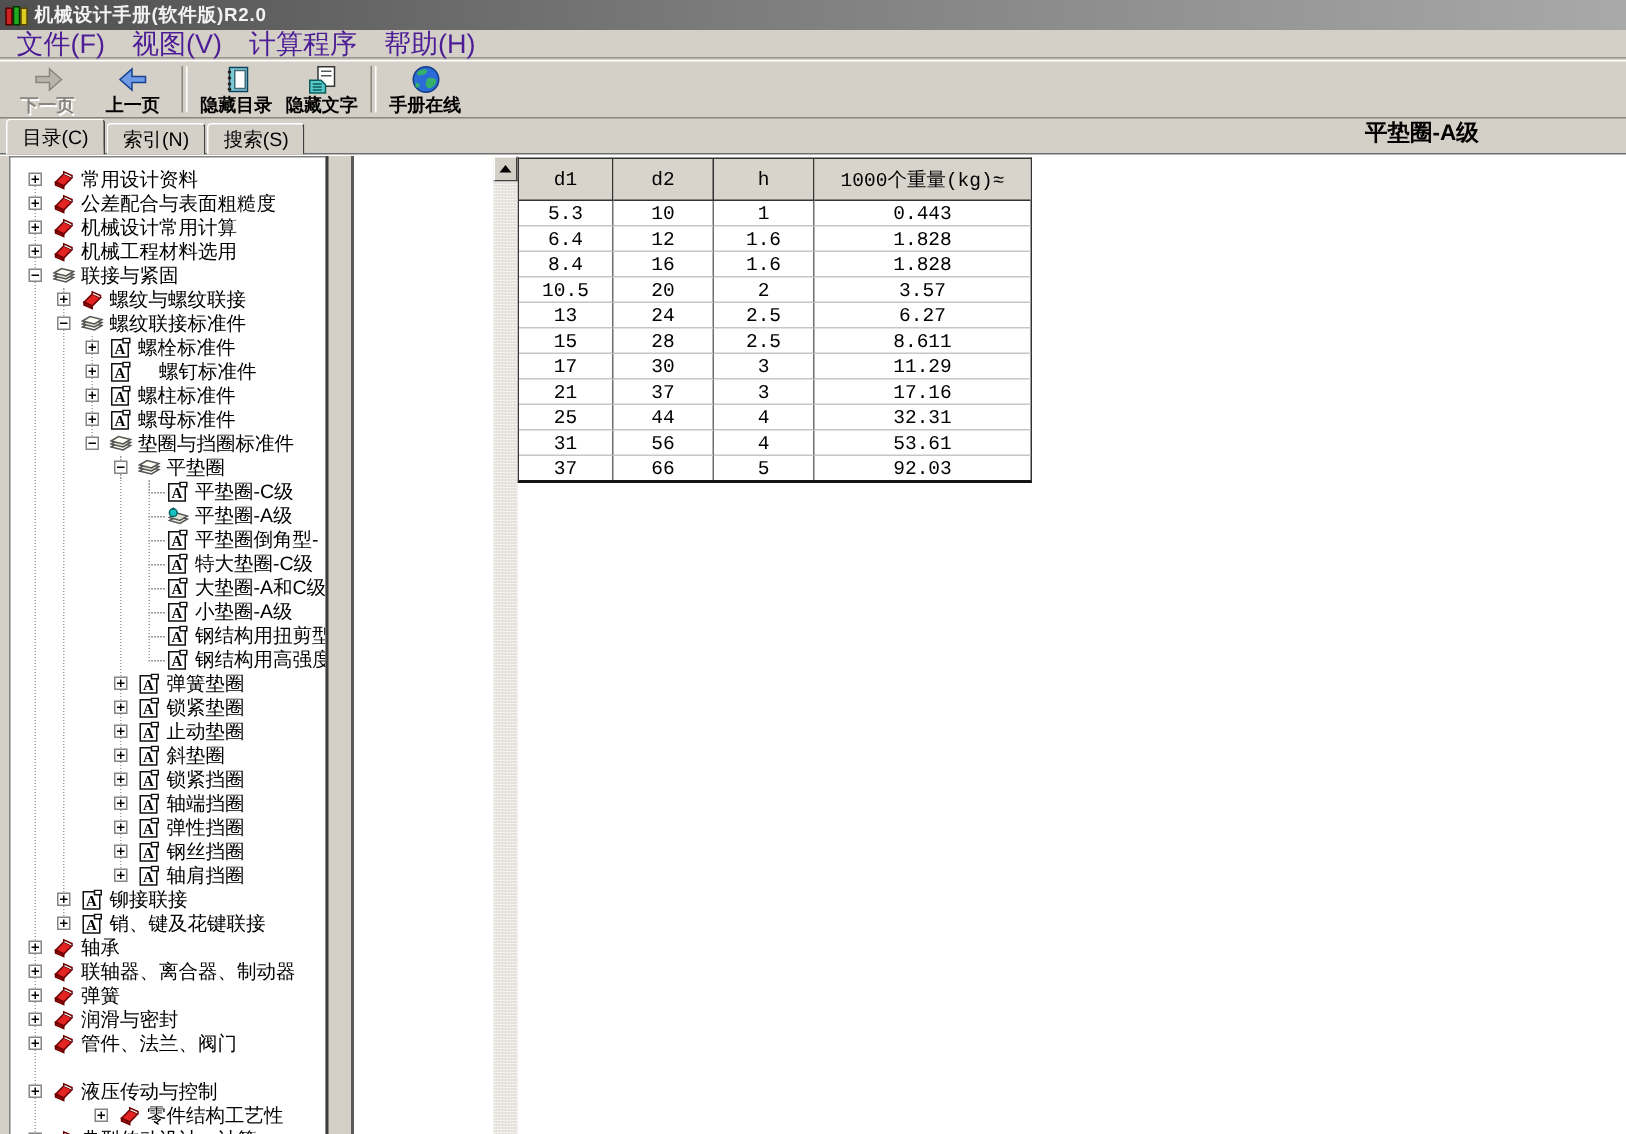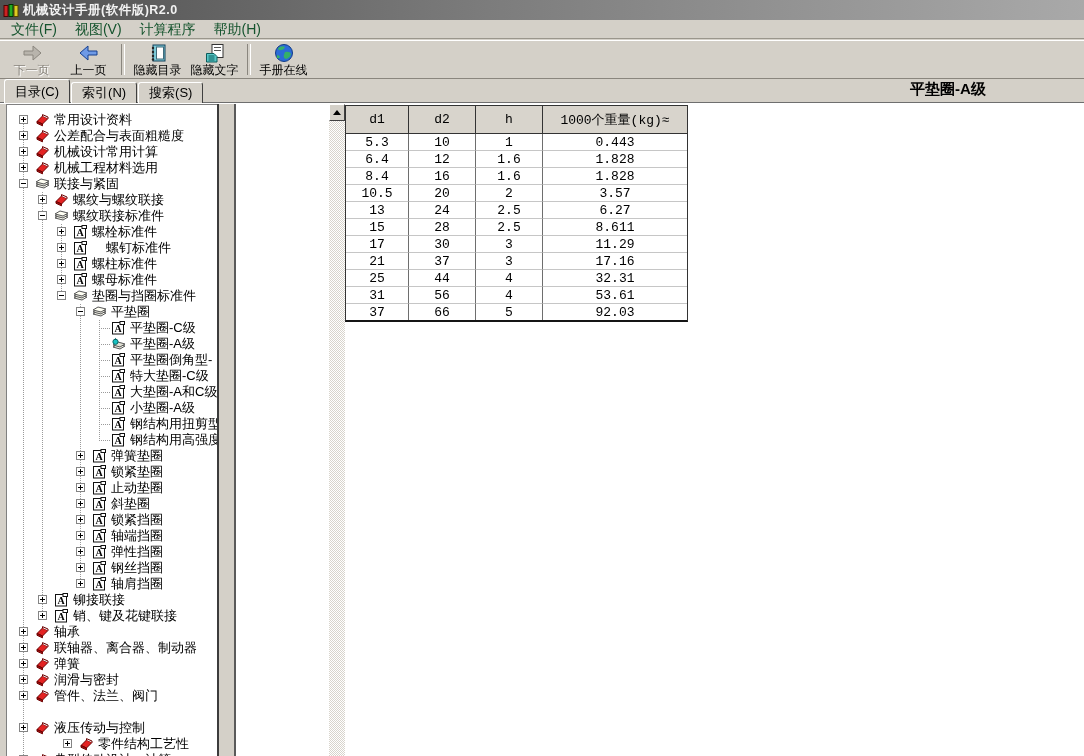--- a/index.html
+++ b/index.html
@@ -19,34 +19,34 @@
   }
   .titlebar .title-text{color:#f2f2f2;font-weight:bold;font-size:12.5px;letter-spacing:0.5px;}
   .app-icon{display:inline-flex;width:16px;height:15px;}
 
   
   .menubar{
     position:absolute;left:0;top:20px;width:1084px;height:19px;
     background:#d4d0c8;display:flex;align-items:center;
     border-bottom:1px solid #9a968c;box-sizing:border-box;padding-left:2px;
   }
-  .menu-item{font-size:14px;color:#14532d;padding:0 9px;height:17px;line-height:17px;}
+  .menu-item{font-size:18px;color:#4c1d95;padding:0 9px;height:17px;line-height:17px;}
 
   
   .toolbar{
     position:absolute;left:0;top:40px;width:1084px;height:39px;
     background:#d4d0c8;border-top:1px solid #ffffff;border-bottom:1px solid #8a867e;
     box-sizing:border-box;display:flex;align-items:stretch;padding-left:3px;
   }
   .tb-btn{
     width:57px;display:flex;flex-direction:column;align-items:center;justify-content:center;
     gap:0px;font-size:12px;color:#000;
   }
   .tb-btn .tb-ico{height:20px;display:flex;align-items:flex-end;}
-  .tb-btn .tb-label{line-height:14px;white-space:nowrap;}
+  .tb-btn .tb-label{line-height:14px;white-space:nowrap;font-weight:bold;}
   .tb-btn.disabled .tb-label{color:#8a867e;text-shadow:1px 1px 0 #ffffff;}
   .tb-sep{width:2px;margin:3px 4px;border-left:1px solid #8a867e;border-right:1px solid #ffffff;}
 
   
   .tabrow{
     position:absolute;left:4px;top:81px;height:22px;display:flex;align-items:flex-end;z-index:3;
   }
   .tab{
     height:20px;padding:0 10px;background:#d4d0c8;
     border:1px solid #404040;border-left-color:#ffffff;border-top-color:#ffffff;border-bottom:none;

